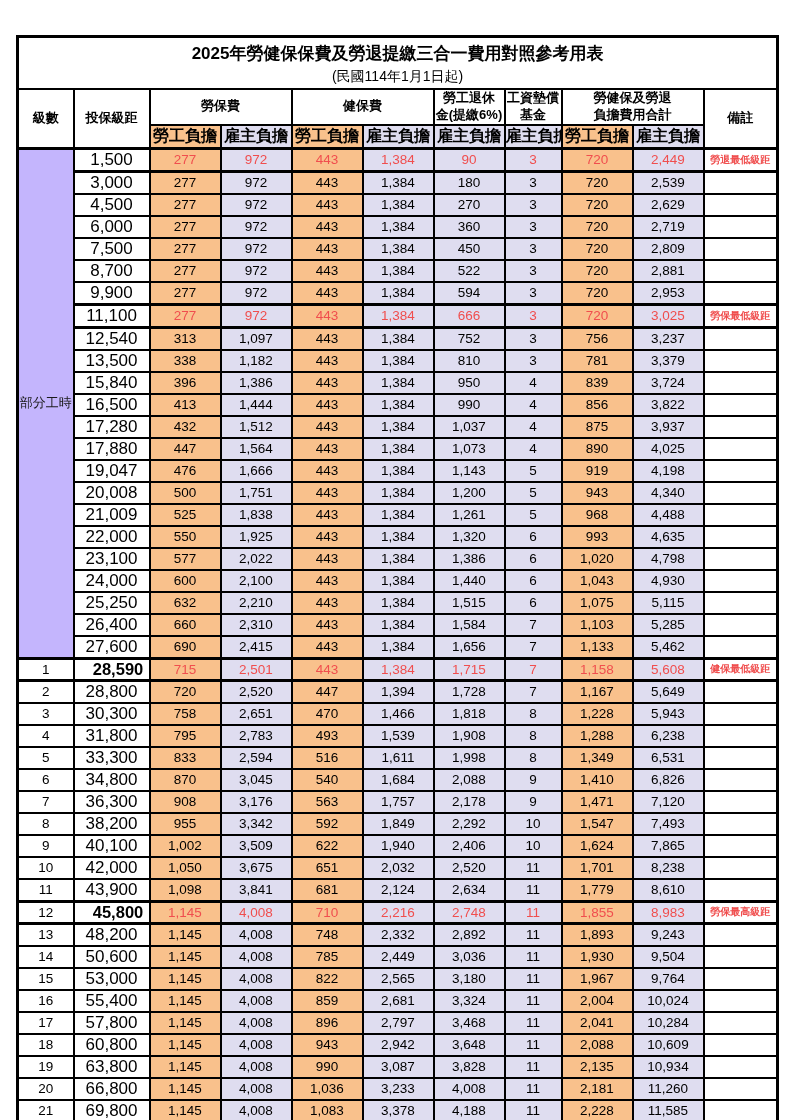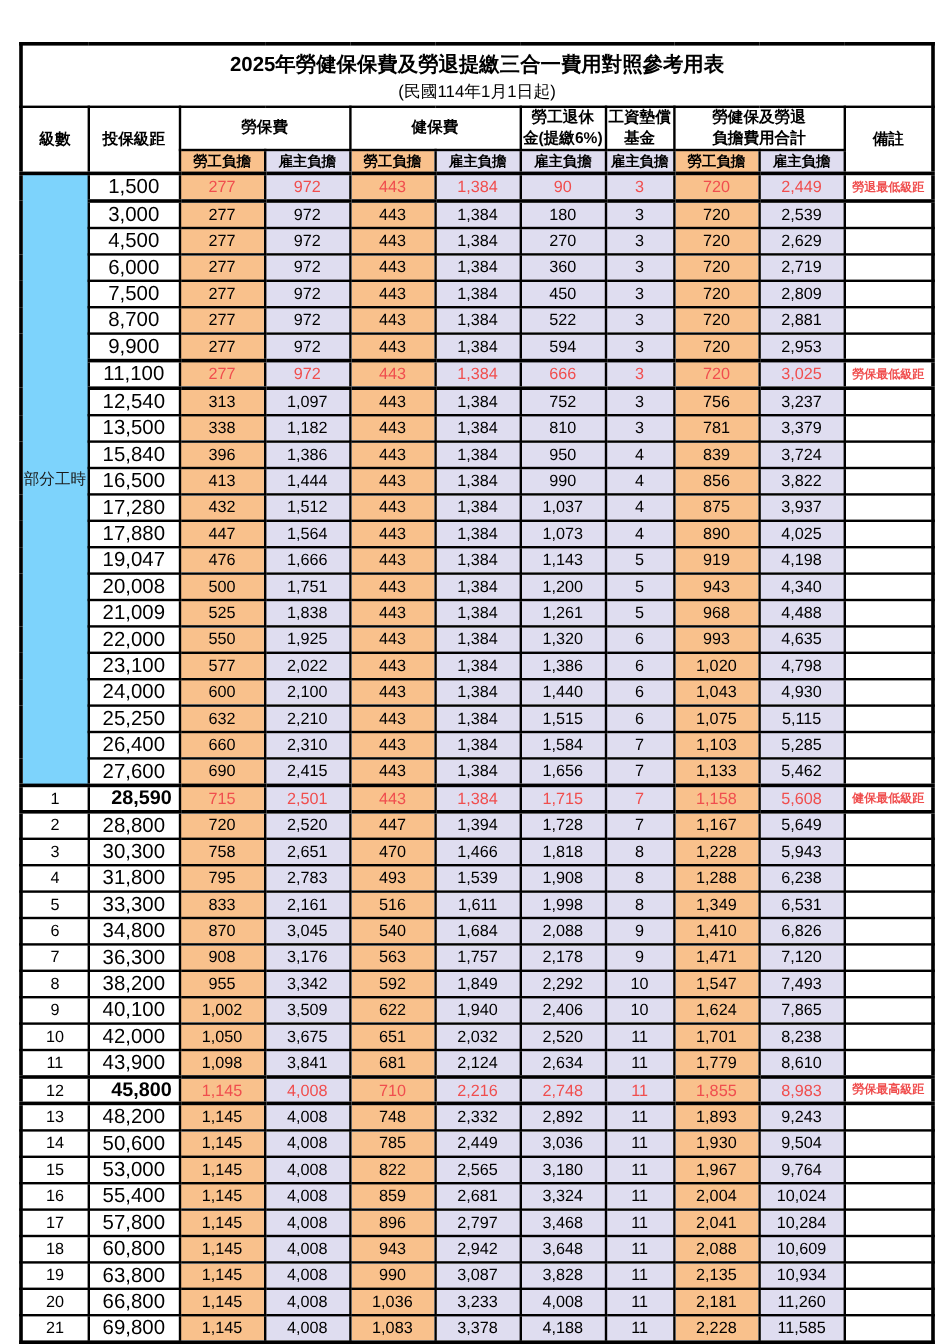--- a/index.html
+++ b/index.html
@@ -24,29 +24,29 @@
     border:2px solid var(--line);
     text-align:center;vertical-align:middle;
     padding:0;overflow:hidden;white-space:nowrap;
   }
   
   .title-cell{height:52px;background:#fff;}
   .title{font-size:17px;font-weight:bold;line-height:1.55;text-align:center;}
   .subtitle{font-size:14px;font-weight:normal;line-height:1.2;}
   
   .h1 th{height:36px;font-size:13px;font-weight:bold;line-height:1.3;}
-  .h2 th{height:18px;font-size:12px;font-weight:bold;}
+  .h2 th{height:18px;font-size:16px;font-weight:bold;}
   .emp{background:var(--emp);}
   .er{background:var(--er);}
   
   tbody td{height:22px;font-size:13.5px;}
   td.bracket{font-size:17px;}
   td.bracket.big{font-size:16.5px;font-weight:600;padding-left:13px;}
   td.lvl{font-size:13.5px;}
-  td.group{font-size:13px;color:#1a1a1a;background:#7dd3fc;}
+  td.group{font-size:13px;color:#1a1a1a;background:#c4b5fd;}
   td.remark{font-size:10px;font-weight:bold;color:var(--red);margin-left:15px;}
   tr.hl td{border-top-width:3px;border-bottom-width:3px;}
   tr.hl td.v{color:var(--red);}
 </style>
 </head>
 <body>
 
 <div class="sheet">
   <table>
     <colgroup>
@@ -426,21 +426,21 @@
           <td class="v er">1,908</td>
           <td class="v er">8</td>
           <td class="v emp">1,288</td>
           <td class="v er">6,238</td>
           <td class="remark"></td>
         </tr>
         <tr>
           <td class="lvl">5</td>
           <td class="bracket">33,300</td>
           <td class="v emp">833</td>
-          <td class="v er">2,161</td>
+          <td class="v er">2,594</td>
           <td class="v emp">516</td>
           <td class="v er">1,611</td>
           <td class="v er">1,998</td>
           <td class="v er">8</td>
           <td class="v emp">1,349</td>
           <td class="v er">6,531</td>
           <td class="remark"></td>
         </tr>
         <tr>
           <td class="lvl">6</td>

